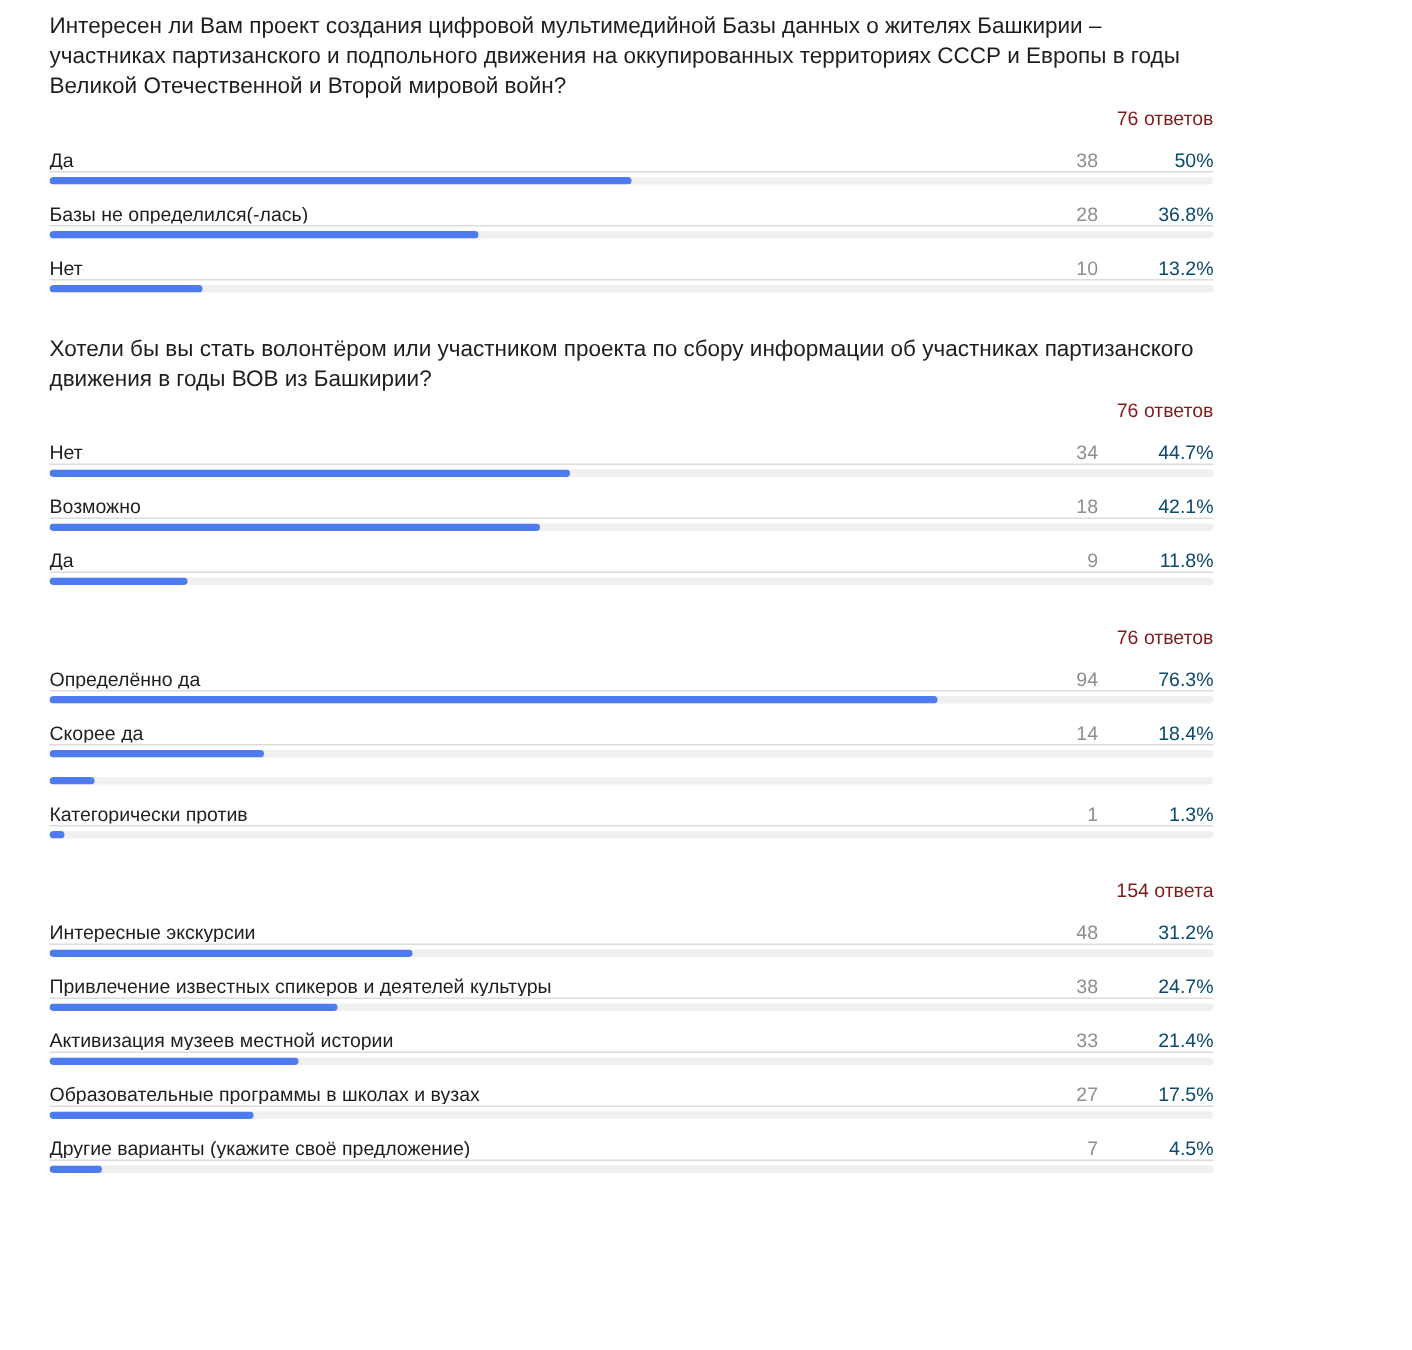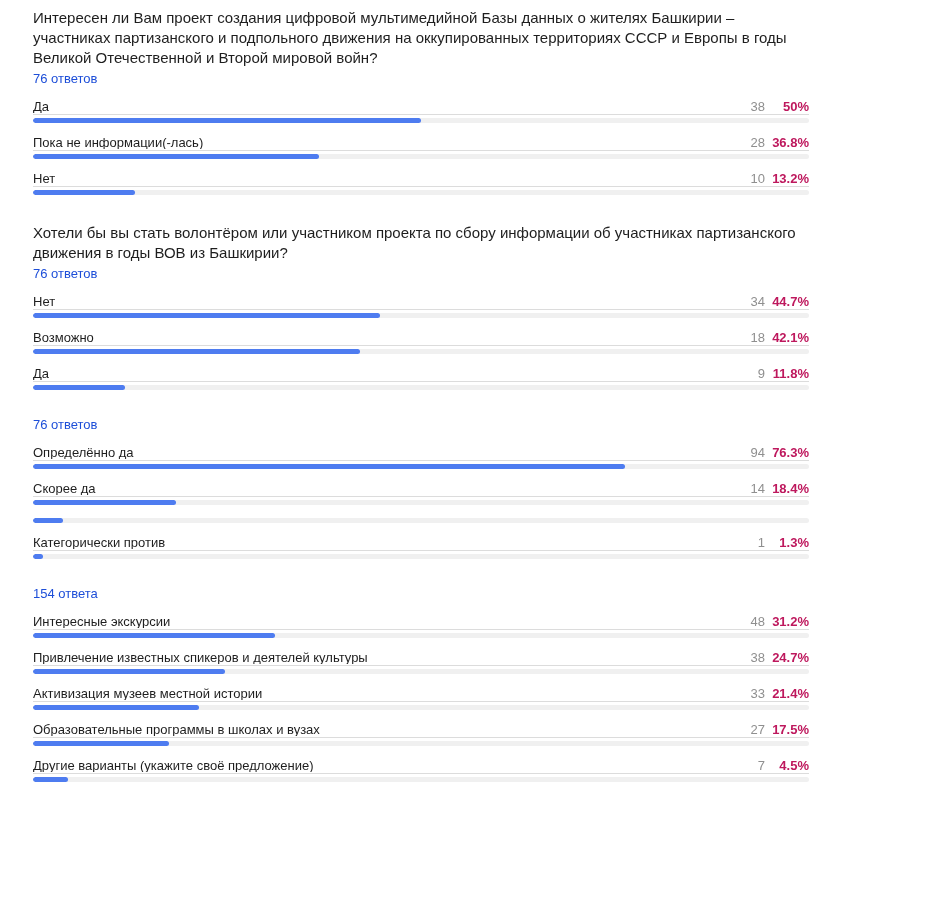--- a/index.html
+++ b/index.html
@@ -30,22 +30,23 @@
     font-size: 15px;
     line-height: 20px;
     font-weight: 400;
     color: #1e1e1e;
     margin: 0 0 4px 0;
     max-width: 882px;
   }
   .q-count {
     font-size: 13px;
     line-height: 14px;
-    color: #1d4ed8;
+    color: #7f1d1d;
     margin: 0 0 14px 0;
+    text-align: right;
   }
   .answer { margin-bottom: 13px; }
   .answer-top {
     display: flex;
     align-items: baseline;
     font-size: 13px;
     line-height: 13px;
     padding-bottom: 1px;
     border-bottom: 1px solid #dcdcdc;
   }
@@ -56,23 +57,24 @@
     overflow: hidden;
   }
   .a-count {
     color: #8f8f8f;
     text-align: right;
     white-space: nowrap;
   }
   .a-pct {
     width: 44px;
     text-align: right;
-    font-weight: 700;
-    color: #be185d;
+    font-weight: 400;
+    color: #0c4a6e;
     white-space: nowrap;
+    margin-left: 33px;
   }
   .bar-track {
     margin-top: 3px;
     height: 5px;
     background: #f0f0f0;
     border-radius: 3px;
     overflow: hidden;
   }
   .bar-fill {
     height: 5px;
@@ -95,21 +97,21 @@
           <span class="a-label">Да</span>
           <span class="a-count">38</span>
           <span class="a-pct">50%</span>
         </div>
         <div class="bar-track">
           <div class="bar-fill" style="width: 50%;"></div>
         </div>
       </div>
       <div class="answer">
         <div class="answer-top">
-          <span class="a-label">Пока не информации(-лась)</span>
+          <span class="a-label">Базы не определился(-лась)</span>
           <span class="a-count">28</span>
           <span class="a-pct">36.8%</span>
         </div>
         <div class="bar-track">
           <div class="bar-fill" style="width: 36.8%;"></div>
         </div>
       </div>
       <div class="answer">
         <div class="answer-top">
           <span class="a-label">Нет</span>

